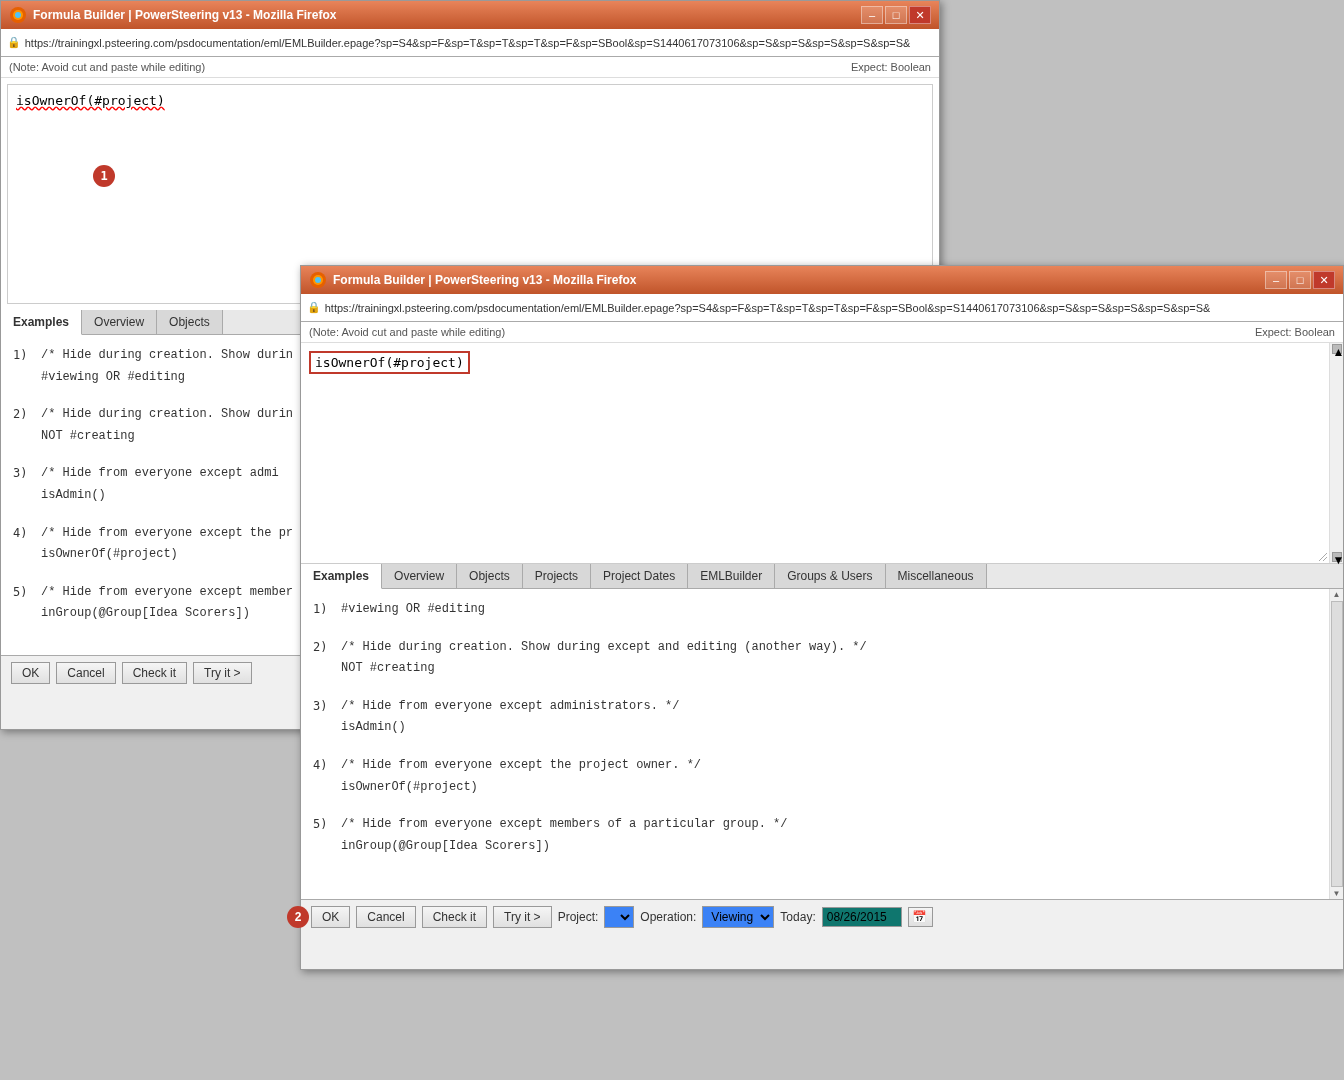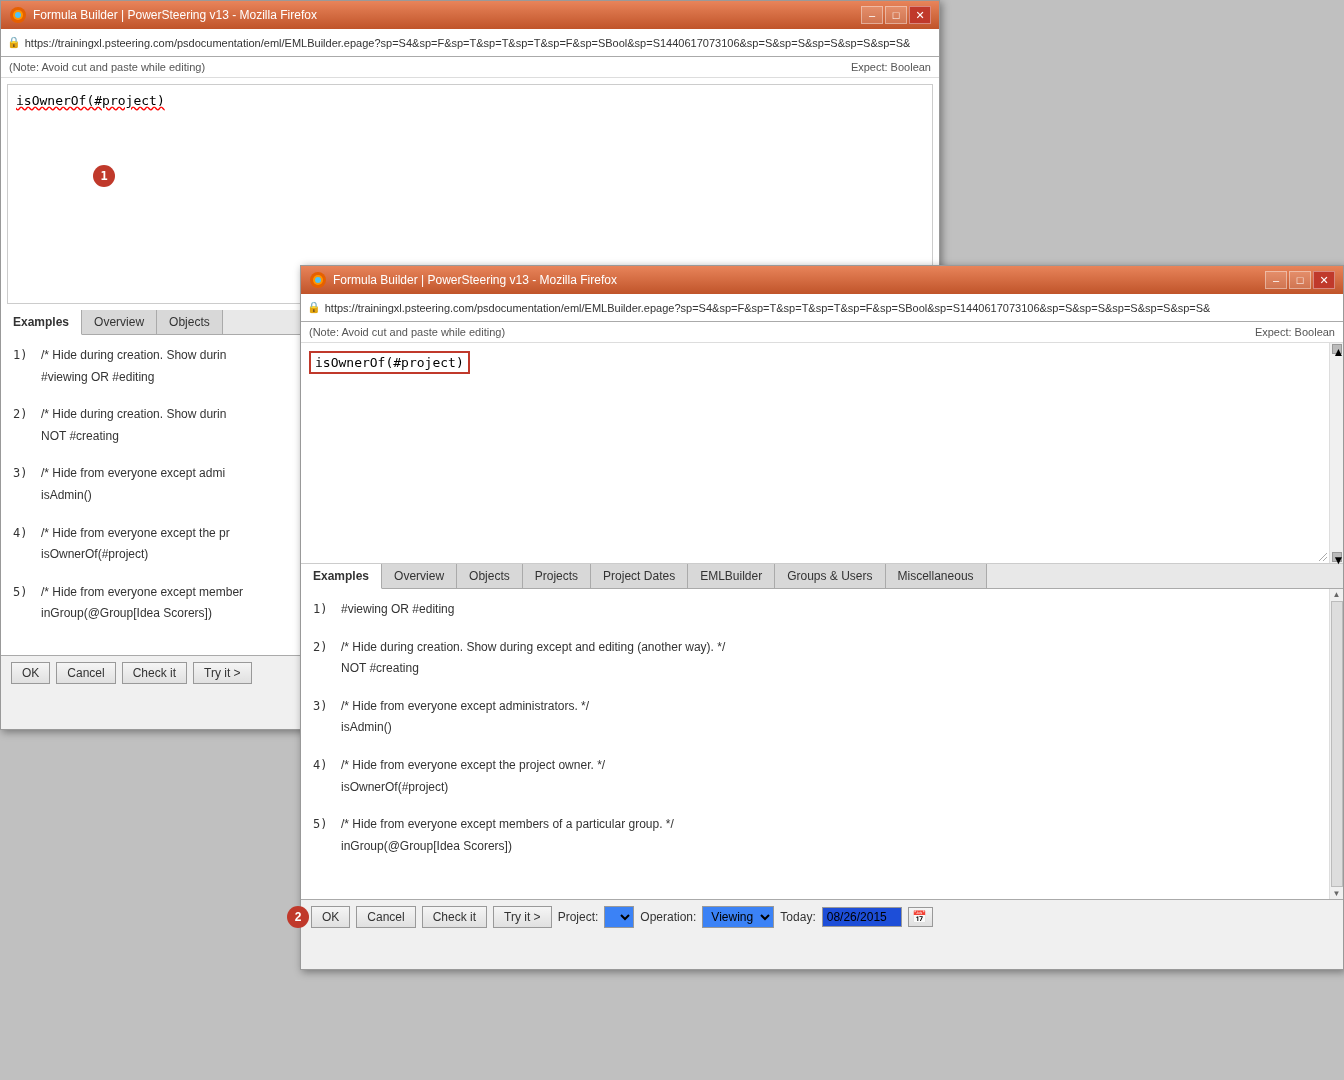--- a/index.html
+++ b/index.html
@@ -38,21 +38,21 @@
     }
 
     .firefox-icon {
       width: 18px;
       height: 18px;
     }
 
     .titlebar-title {
       font-size: 12px;
       color: white;
-      font-weight: normal;
+      font-weight: bold;
     }
 
     .titlebar-controls {
       display: flex;
       gap: 2px;
     }
 
     .win-btn {
       width: 22px;
       height: 18px;
@@ -152,21 +152,21 @@
       gap: 8px;
       margin-bottom: 16px;
     }
 
     .example-num {
       min-width: 20px;
       color: #333;
     }
 
     .example-code {
-      font-family: Liberation Sans, sans-serif;
+      font-family: Liberation Mono, monospace;
     }
 
     
     .bottom-toolbar {
       display: flex;
       align-items: center;
       gap: 6px;
       padding: 6px 10px;
       background: #f0f0f0;
       border-top: 1px solid #aaa;
@@ -190,21 +190,21 @@
       padding: 2px 4px;
       font-size: 12px;
       border: 1px solid #999;
       background: #3b82f6;
     }
 
     .toolbar-input {
       padding: 2px 4px;
       font-size: 12px;
       border: 1px solid #999;
-      background: #1d4ed8;
+      background: #0f766e;
     }
 
     
     .badge-circle {
       width: 22px;
       height: 22px;
       border-radius: 50%;
       background: #c0392b;
       color: white;
       font-size: 12px;

